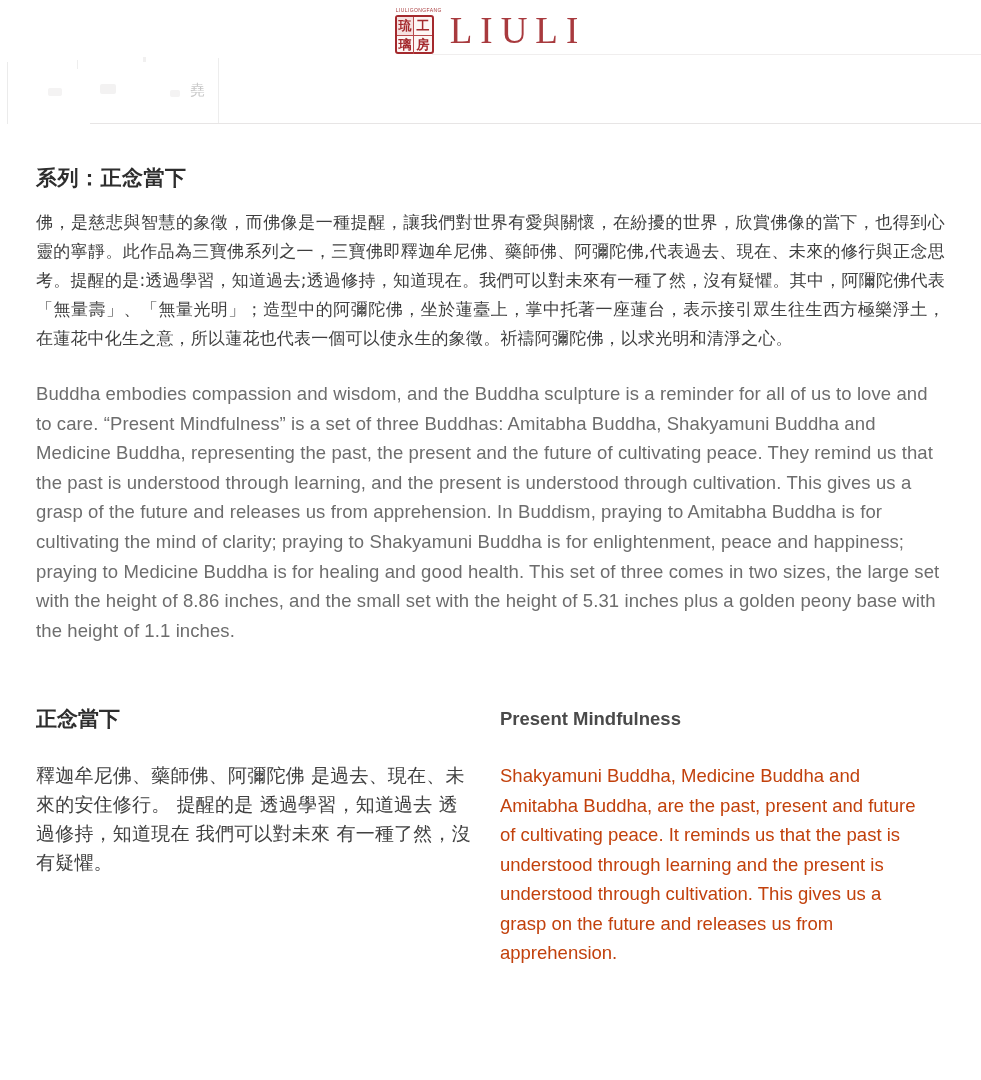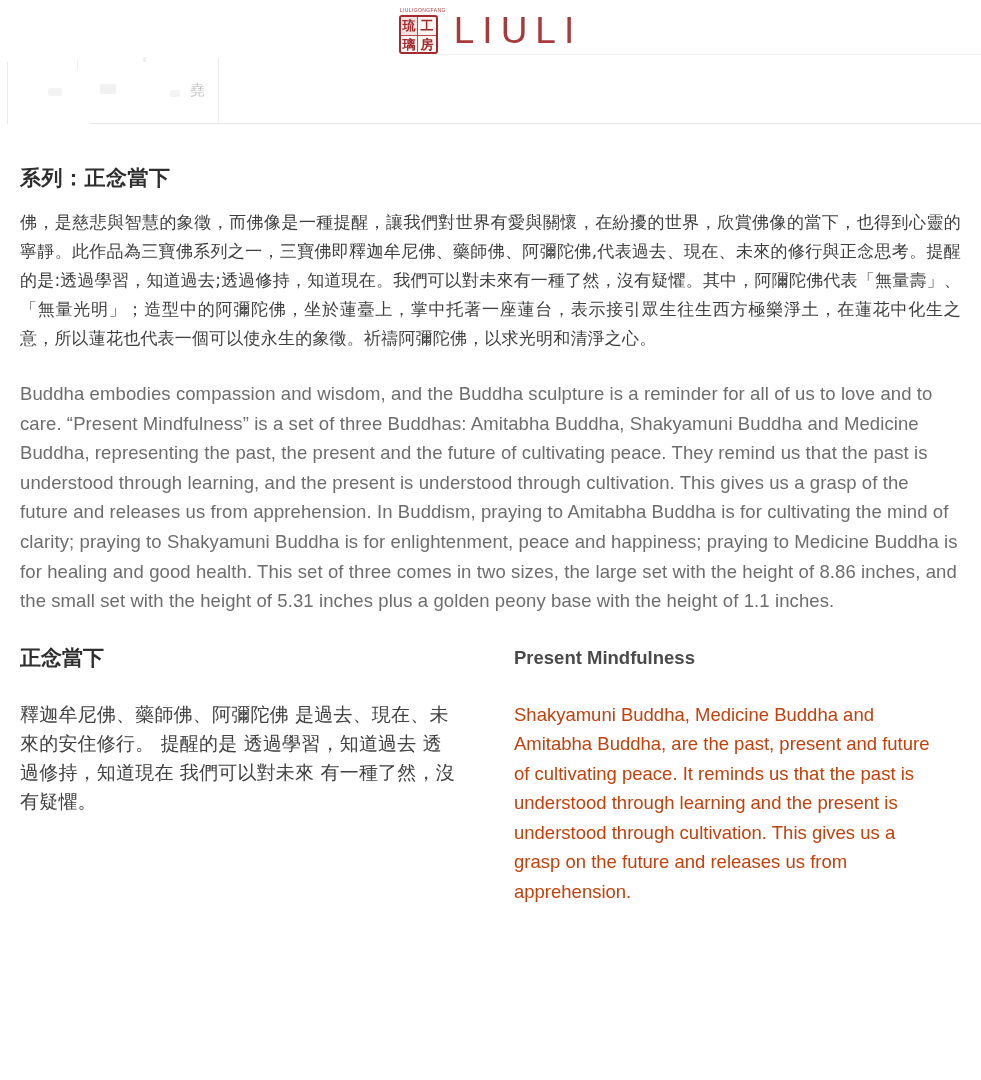--- a/index.html
+++ b/index.html
@@ -15,53 +15,53 @@
   .seal { position:absolute; top:7px; left:0; width:39px; height:39px;
           border:2px solid #a4292d; border-radius:3px; background:#fdf6f5;
           display:grid; grid-template-columns:1fr 1fr; grid-template-rows:1fr 1fr; }
   .seal-cell { display:flex; align-items:center; justify-content:center;
                font-size:13px; font-weight:bold; color:#a4292d;
                font-family:"DejaVu Sans","Liberation Sans",sans-serif; }
   .seal-cell:nth-child(1) { border-right:1px solid #b8494c; border-bottom:1px solid #b8494c; background:#f6e2e1; }
   .seal-cell:nth-child(2) { border-bottom:1px solid #b8494c; }
   .seal-cell:nth-child(3) { border-right:1px solid #b8494c; }
   .wordmark { font-size:37px; line-height:40px; color:#a83a3e; letter-spacing:8px;
-              font-weight:400; }
+              font-weight:400;font-family:Liberation Serif, serif; }
 
   
   .hero { position:relative; height:80px; margin-top:2px; }
   .hero .topline { position:absolute; top:0; left:44%; right:0; height:1px; background:#f0eeee; }
   .hero .vline-left { position:absolute; top:8px; left:7px; width:1px; height:62px; background:#ebebeb; }
   .hero .vline-mid { position:absolute; top:4px; left:218px; width:1px; height:66px; background:#ededed; }
   .hero .tick-a { position:absolute; top:6px; left:77px; width:1px; height:9px; background:#eeeeee; }
   .hero .tick-b { position:absolute; top:3px; left:143px; width:3px; height:5px; background:#f1f0f0; }
   .hero .smudge-a { position:absolute; top:34px; left:48px; width:14px; height:8px; background:#f4f3f3; border-radius:2px; }
   .hero .smudge-b { position:absolute; top:30px; left:100px; width:16px; height:10px; background:#f3f2f2; border-radius:2px; }
   .hero .smudge-c { position:absolute; top:36px; left:170px; width:10px; height:7px; background:#f4f3f3; border-radius:2px; }
   .hero .faint-glyph { position:absolute; top:27px; left:190px; font-size:15px; color:#c6c6c6;
                        font-family:"DejaVu Sans",sans-serif; }
   .hero .divider { position:absolute; bottom:10px; left:90px; right:0; height:1px; background:#e7e5e5; }
 
   
-  .content { padding:0 20px; }
+  .content { padding:0 36px; }
   .zh-heading { font-size:21px; font-weight:bold; color:#2e2e2e; letter-spacing:0.5px;
                 font-family:"DejaVu Sans","Liberation Sans",sans-serif; }
   .series-heading  { margin-top:30px; }
   .concept-heading { margin-top:37px; }
   .zh-body { margin-top:16px; font-size:17px; line-height:29px; color:#3e3e3e;
              letter-spacing:0.2px; text-align:justify;
              font-family:"DejaVu Sans","Liberation Sans",sans-serif; }
   .en-title { margin-top:26px; font-size:18.5px; font-weight:bold; color:#4c4c4c;
               letter-spacing:0.2px; }
   .en-body { margin-top:26px; font-size:18.5px; line-height:29.6px; color:#6d6d6d;
              letter-spacing:0.1px; }
 
   
-  .columns { display:grid; grid-template-columns:440px 424px; column-gap:54px;
-             margin-top:28px; }
+  .columns { display:grid; grid-template-columns:440px 424px; column-gap:24px;
+             margin-top:60px; }
   .col-heading { height:32px; }
   .col-heading.zh { font-size:21px; font-weight:bold; color:#2e2e2e;
                     font-family:"DejaVu Sans","Liberation Sans",sans-serif; }
   .col-heading.en { font-size:18.5px; font-weight:bold; color:#4a4a4a; padding-top:3px; }
   .col-body.zh { margin-top:24px; font-size:19px; line-height:29px; color:#414141;
                  letter-spacing:0.2px; font-family:"DejaVu Sans","Liberation Sans",sans-serif; }
   .col-body.en { margin-top:24px; font-size:18.5px; line-height:29.5px; color:#c2410c; }
 </style>
 </head>
 <body>

